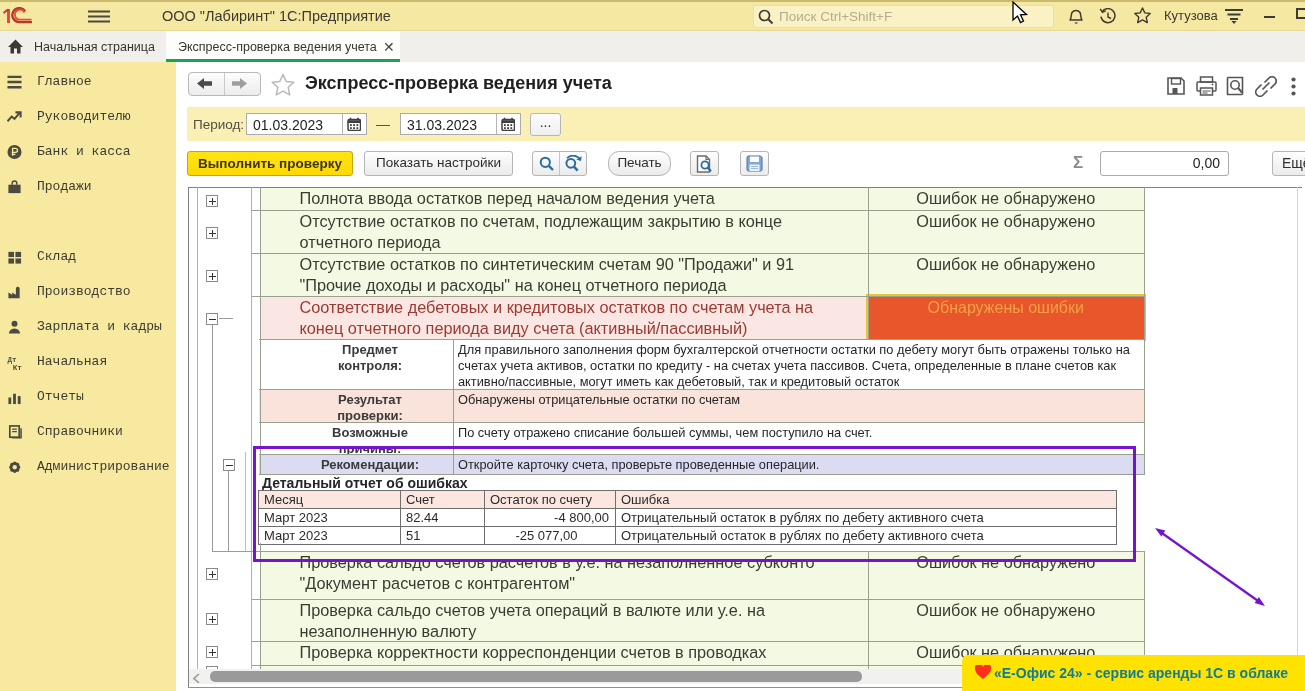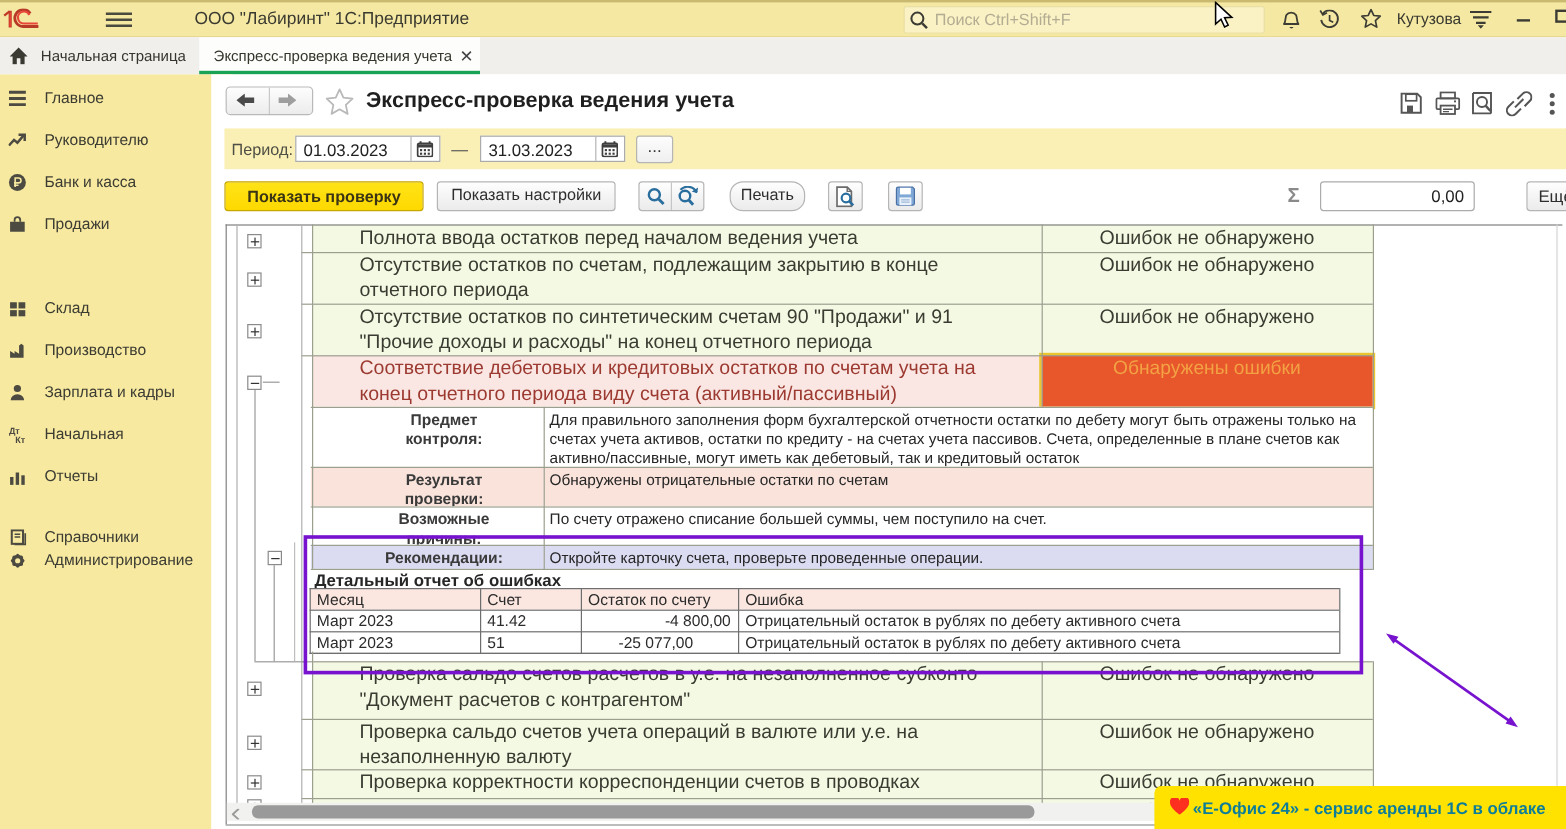--- a/index.html
+++ b/index.html
@@ -15,21 +15,21 @@
 #username { left:1164px; top:8px; font-size:13px; color:#3a3a30; }
 
 
 #tabbar { left:0; top:31px; width:1305px; height:31px; background:#F0EFEC; }
 #tab1text { left:34px; top:40px; font-size:12.5px; color:#35352d; }
 #tab2 { left:166px; top:31px; width:234px; height:31px; background:#FDFDFB; border-bottom:3px solid #1AA355; }
 #tab2text { left:12px; top:9px; font-size:12.5px; color:#35352d; }
 #tab2close { left:217px; top:8px; font-size:14px; color:#444; }
 
 
-#sidebar { left:0; top:62px; width:194px; height:629px; background:#F7E9A0; }
+#sidebar { left:0; top:62px; width:194px; height:629px; background:#F7E9A0;font-family:Liberation Mono, monospace; }
 .sbitem { position:absolute; left:0; width:176px; height:26px; }
 .sbicon { position:absolute; left:7px; top:0px; width:15px; height:15px; }
 .sbtext { position:absolute; left:37px; top:0px; font-size:13px; color:#3c3c33; }
 
 
 #content { left:176px; top:62px; width:1129px; height:629px; background:#fff; }
 
 
 #navbtn { left:12px; top:10px; width:73px; height:24px; background:linear-gradient(#fdfdfd,#ececec); border:1px solid #b9b9b9; border-radius:4px; }
 #navdiv { left:48px; top:11px; width:1px; height:22px; background:#c9c9c9; }
@@ -174,21 +174,21 @@
         <div class="sbtext" style="top:4px">Начальная</div>
       </div>
       <div class="sbitem" style="top: 323px;">
         <svg class="sbicon" style="top:5px" width="15" height="16" viewBox="0 0 15 16">
           <rect x="1" y="8" width="3" height="7" fill="#4c4a41"></rect>
           <rect x="6" y="4" width="3" height="11" fill="#4c4a41"></rect>
           <rect x="11" y="6.5" width="3" height="8.5" fill="#4c4a41"></rect>
         </svg>
         <div class="sbtext" style="top:4px">Отчеты</div>
       </div>
-      <div class="sbitem" style="top: 374px; padding-left: 20px;">
+      <div class="sbitem" style="top: 358px; padding-left: 20px;">
         <svg class="sbicon" style="top:5px" width="15" height="16" viewBox="0 0 15 16">
           <rect x="2.5" y="1" width="10" height="12" fill="none" stroke="#4c4a41" stroke-width="1.8"></rect>
           <path d="M5 13.5 H14.5 V3.5" fill="none" stroke="#4c4a41" stroke-width="1.6"></path>
           <path d="M5 4.5 H10 M5 7 H10" stroke="#4c4a41" stroke-width="1.3"></path>
         </svg>
         <div class="sbtext" style="top:4px">Справочники</div>
       </div>
       <div class="sbitem" style="top: 393px;">
         <svg class="sbicon" style="top:5px" width="15" height="16" viewBox="0 0 15 16">
           <g fill="#4c4a41">
@@ -276,21 +276,21 @@
             <rect x="9.4" y="7.2" width="1.8" height="1.8"></rect>
             <rect x="3" y="10.2" width="1.8" height="1.8"></rect>
             <rect x="6.2" y="10.2" width="1.8" height="1.8"></rect>
             <rect x="9.4" y="10.2" width="1.8" height="1.8"></rect>
           </g>
         </svg>
     <div class="abs" style="left:309px;top:7px;width:1px;height:20px;background:#b5b5b5;"></div>
         <div id="dots-btn">...</div>
   </div>
 
-  <div class="abs" id="btn-run">Показать проверку</div>
+  <div class="abs" id="btn-run">Выполнить проверку</div>
   <div class="abs tbtn" style="left:188px;width:149px;padding-top:3px;">Показать настройки</div>
   <div class="abs tbtn" style="left:356px;width:55px;"></div>
   <div class="abs" style="left:383px;top:90px;width:1px;height:23px;background:#c5c5c5;"></div>
   <svg class="abs" style="left:363px;top:94px" width="16" height="16" viewBox="0 0 16 16">
         <circle cx="6.3" cy="6.3" r="4.6" fill="none" stroke="#2A6E9E" stroke-width="2"></circle>
         <path d="M9.8 9.8 L14 14" stroke="#2A6E9E" stroke-width="2.4"></path>
       </svg>
   <svg class="abs" style="left:388px;top:93px" width="20" height="18" viewBox="0 0 20 18">
         <circle cx="6.8" cy="8.3" r="4.4" fill="none" stroke="#2A6E9E" stroke-width="2"></circle>
         <path d="M10 11.6 L13.6 15.6" stroke="#2A6E9E" stroke-width="2.4"></path>
@@ -356,21 +356,21 @@
       <div class="abs " style="left:259px;top:454px;width:885px;height:1px;background:#9b9f8e;"></div>
       <div class="abs " style="left:259px;top:474px;width:885px;height:1px;background:#9b9f8e;"></div>
       <div class="abs " style="left:453px;top:338.5px;width:1px;height:136px;background:#9b9f8e;"></div>
       <div class="abs " style="left:1143.5px;top:338.5px;width:1px;height:136px;background:#9b9f8e;"></div>
       <div class="abs " style="left:262px;top:475px;width:400px;font-size:14px;font-weight:bold;color:#262626;">Детальный отчет об ошибках</div>
       <div class="abs " style="left:258px;top:490px;width:142px;height:18px;background:#FBE7E0;overflow:hidden;font-size:13px;color:#2b2b2b;padding:1.5px 0 0 6px;">Месяц</div>
       <div class="abs " style="left:400px;top:490px;width:84px;height:18px;background:#FBE7E0;overflow:hidden;font-size:13px;color:#2b2b2b;padding:1.5px 0 0 6px;">Счет</div>
       <div class="abs " style="left:484px;top:490px;width:131px;height:18px;background:#FBE7E0;overflow:hidden;font-size:13px;color:#2b2b2b;padding:1.5px 0 0 6px;">Остаток по счету</div>
       <div class="abs " style="left:615px;top:490px;width:501px;height:18px;background:#FBE7E0;overflow:hidden;font-size:13px;color:#2b2b2b;padding:1.5px 0 0 6px;">Ошибка</div>
       <div class="abs " style="left:258px;top:508px;width:142px;height:18px;background:#fff;overflow:hidden;font-size:13px;color:#2b2b2b;padding:1.5px 0 0 6px;">Март 2023</div>
-      <div class="abs " style="left:400px;top:508px;width:84px;height:18px;background:#fff;overflow:hidden;font-size:13px;color:#2b2b2b;padding:1.5px 0 0 6px;">41.42</div>
+      <div class="abs " style="left:400px;top:508px;width:84px;height:18px;background:#fff;overflow:hidden;font-size:13px;color:#2b2b2b;padding:1.5px 0 0 6px;">82.44</div>
       <div class="abs " style="left:484px;top:508px;width:131px;height:18px;background:#fff;overflow:hidden;font-size:13px;color:#2b2b2b;text-align:right;padding:1.5px 6px 0 0;">-4 800,00</div>
       <div class="abs " style="left:615px;top:508px;width:501px;height:18px;background:#fff;overflow:hidden;font-size:13px;color:#2b2b2b;padding:1.5px 0 0 6px;">Отрицательный остаток в рублях по дебету активного счета</div>
       <div class="abs " style="left:258px;top:526px;width:142px;height:17.5px;background:#fff;overflow:hidden;font-size:13px;color:#2b2b2b;padding:1.5px 0 0 6px;">Март 2023</div>
       <div class="abs " style="left:400px;top:526px;width:84px;height:17.5px;background:#fff;overflow:hidden;font-size:13px;color:#2b2b2b;padding:1.5px 0 0 6px;">51</div>
       <div class="abs " style="left:484px;top:526px;width:131px;height:17.5px;background:#fff;overflow:hidden;font-size:13px;color:#2b2b2b;text-align:center;padding:1.5px 6px 0 0;">-25 077,00</div>
       <div class="abs " style="left:615px;top:526px;width:501px;height:17.5px;background:#fff;overflow:hidden;font-size:13px;color:#2b2b2b;padding:1.5px 0 0 6px;">Отрицательный остаток в рублях по дебету активного счета</div>
       <div class="abs " style="left:258px;top:490px;width:858px;height:1px;background:#6e6e6e;"></div>
       <div class="abs " style="left:258px;top:508px;width:858px;height:1px;background:#6e6e6e;"></div>
       <div class="abs " style="left:258px;top:526px;width:858px;height:1px;background:#6e6e6e;"></div>
       <div class="abs " style="left:258px;top:543.5px;width:858px;height:1px;background:#6e6e6e;"></div>

